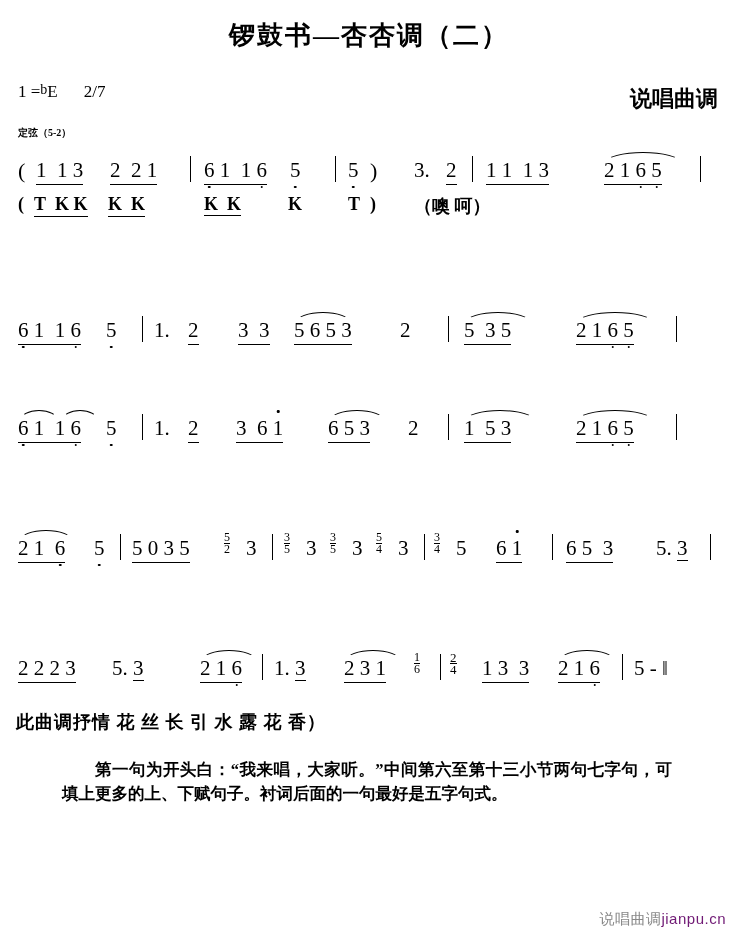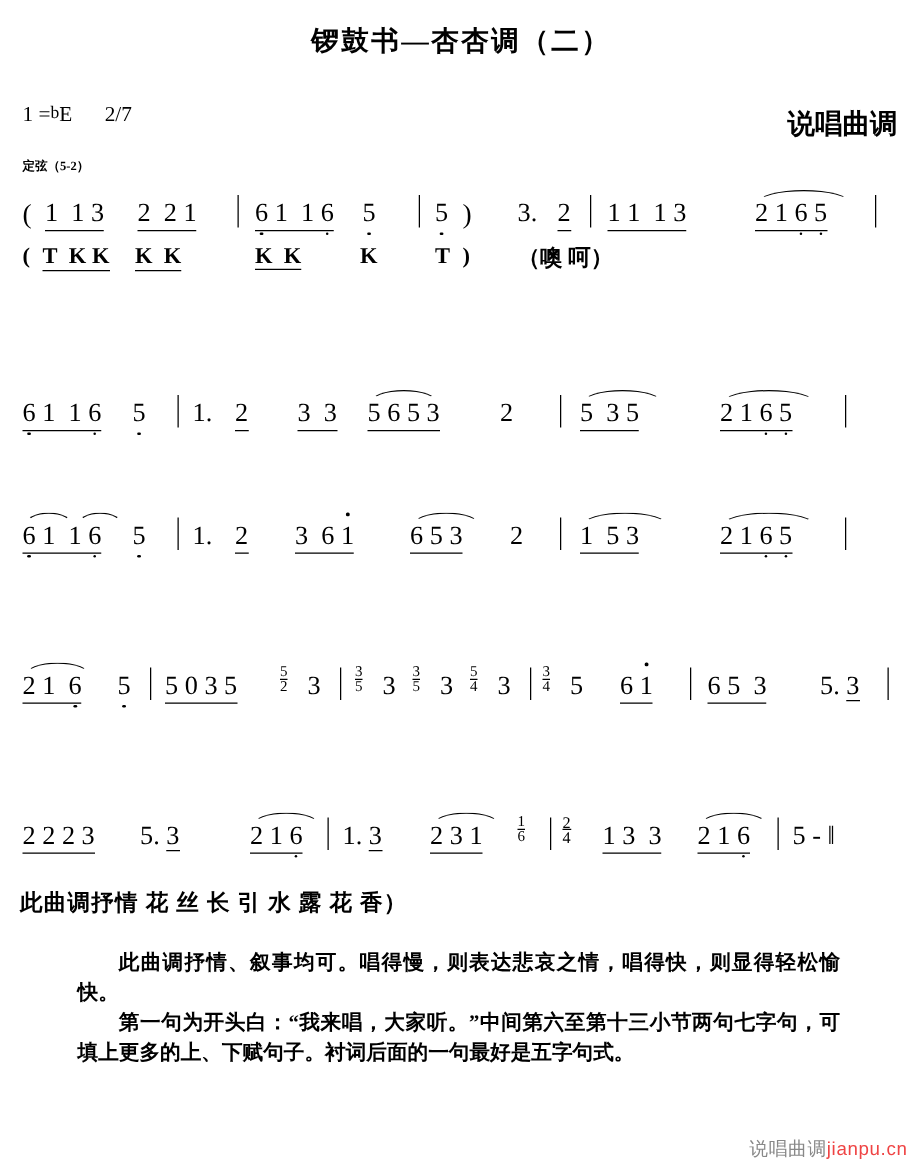--- a/index.html
+++ b/index.html
@@ -21,21 +21,21 @@
     height: 939px;
   }
   .title {
     position: absolute;
     top: 18px;
     left: 0;
     width: 738px;
     text-align: center;
     font-family: "Liberation Serif", serif;
     font-weight: bold;
-    font-size: 22px;
+    font-size: 26px;
     letter-spacing: 2px;
   }
   .key-sig {
     position: absolute;
     top: 82px;
     left: 18px;
     font-size: 17px;
     font-family: "Liberation Serif", serif;
   }
   .key-sig .flat {
@@ -158,21 +158,21 @@
 
   .watermark {
     position: absolute;
     right: 12px;
     bottom: 10px;
     font-size: 15px;
     font-family: "Liberation Sans", sans-serif;
     color: #888;
     letter-spacing: 0.5px;
   }
-  .watermark .blue { color: #ef4444; }
+  .watermark .blue { color: #701a75; }
 </style>
 </head>
 <body>
 
 <div class="page">
 
   <div class="title">锣鼓书—杏杏调（二）</div>
 
   <div class="key-sig">
     <span>1 =</span><span class="flat">b</span><span>E</span><span class="meter">2/7</span>
@@ -302,21 +302,20 @@
       <span class="g u1" style="left:558px; top:8px;"><span class="n">2</span>&nbsp;<span class="n">1</span>&nbsp;<span class="n dotu">6</span></span>
       <span class="bar" style="left:622px; top:6px;"></span>
       <span class="g" style="left:634px; top:8px;"><span class="n">5</span>&nbsp;<span class="n">-</span>&nbsp;<span class="n">‖</span></span>
     </div>
     <div class="lyr-line" style="margin-top:18px;">
       <span class="g" style="left:16px; top:2px; letter-spacing:1px;">此曲调抒情 花 丝 长    引 水 露  花 香）</span>
     </div>
   </div>
 
   <div class="note-block">
-    <p class="indent">此曲调抒情、叙事均可。唱得慢，则表达悲哀之情，唱得快，则显得轻松愉快。</p>
     <p class="indent">第一句为开头白：“我来唱，大家听。”中间第六至第十三小节两句七字句，可填上更多的上、下赋句子。衬词后面的一句最好是五字句式。</p>
   </div>
 
   <div class="watermark">
     <span>说唱曲调</span><span class="blue">jianpu.cn</span>
   </div>
 
 </div>
 
 </body></html>

